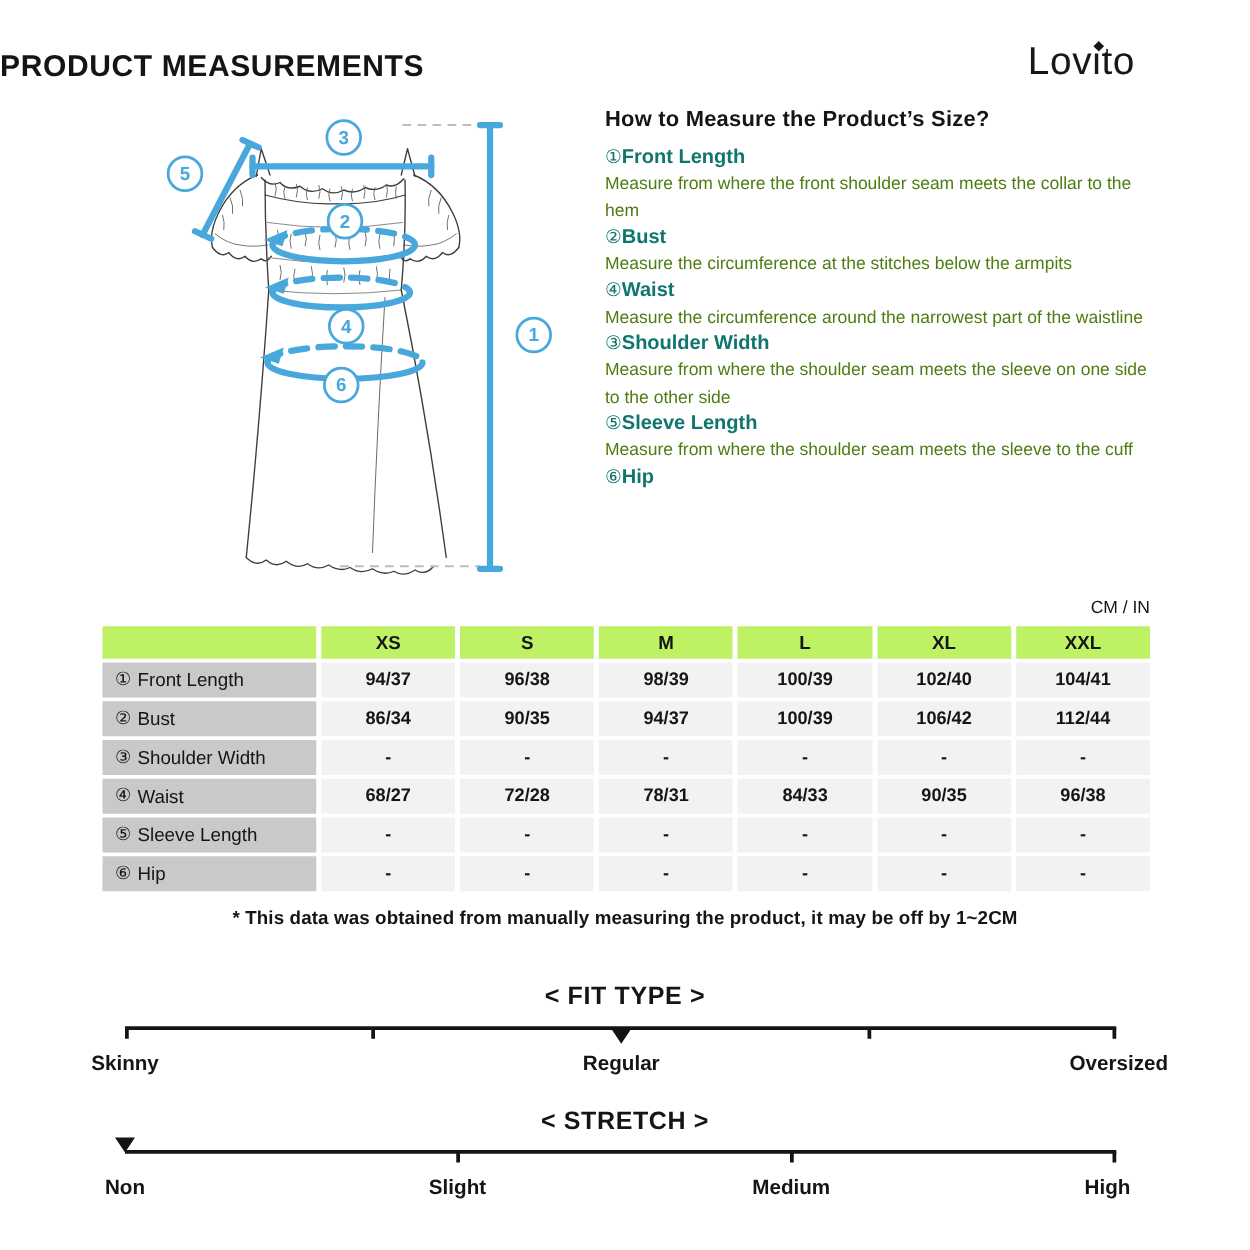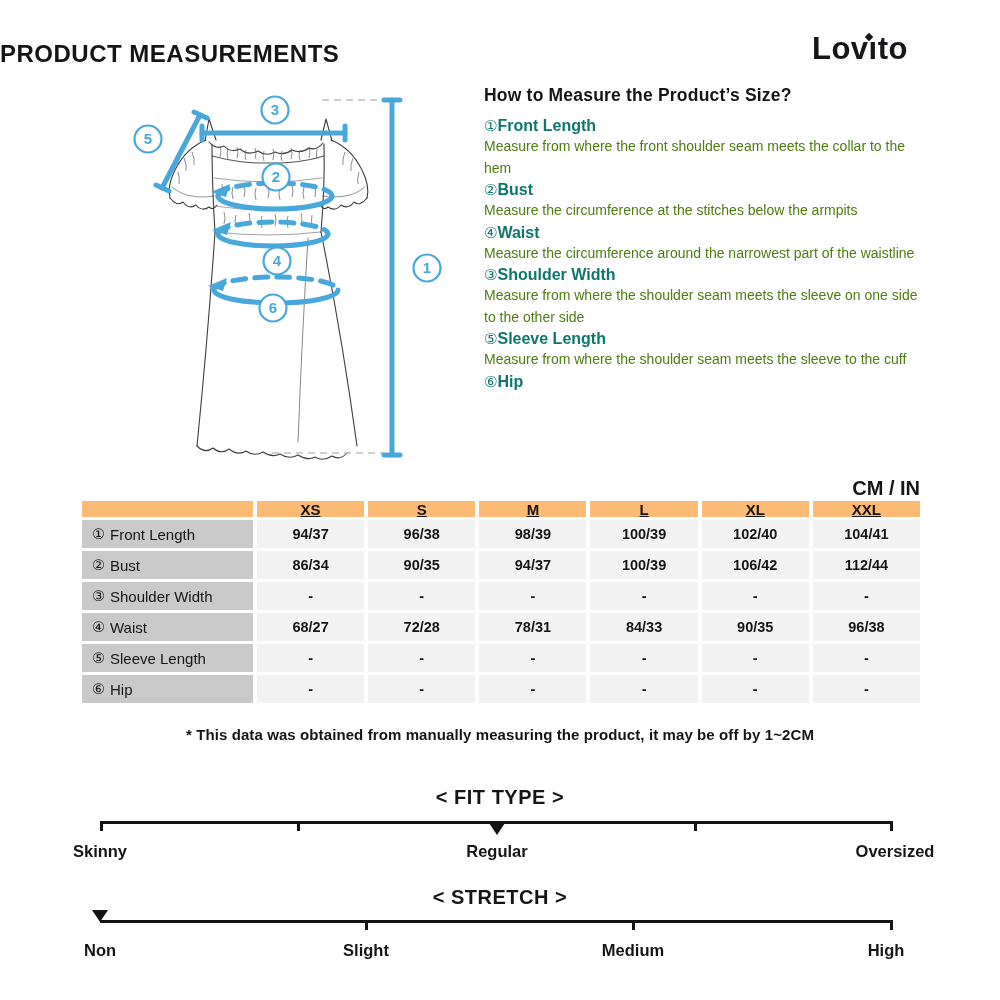--- a/index.html
+++ b/index.html
@@ -5,40 +5,40 @@
   html,body{margin:0;padding:0;}
   body{
     width:1000px;height:1000px;position:relative;background:#fff;
     font-family:"Liberation Sans","DejaVu Sans",sans-serif;color:#151518;
     overflow:hidden;
   }
   .abs{position:absolute;}
 
   
   .page-title{left:0;right:0;top:40px;font-size:24px;font-weight:800;letter-spacing:.5px;}
-  .logo{right:92px;top:33px;font-size:31px;font-weight:700;letter-spacing:.5px;line-height:1;color:#17171b;}
+  .logo{right:92px;top:33px;font-size:31px;font-weight:400;letter-spacing:.5px;line-height:1;color:#17171b;}
   .i-cover{position:absolute;left:52px;top:0px;width:11px;height:9px;background:#fff;}
   .i-cover::after{content:"";position:absolute;left:2px;top:1px;width:6px;height:6px;background:#17171b;transform:rotate(45deg);}
 
   
   .diagram{left:112px;top:86px;width:345px;height:385px;}
 
   
   .howto{left:456px;top:85px;width:474px;margin-left:28px;}
   .howto-heading{font-size:17.5px;font-weight:700;margin-bottom:9px;letter-spacing:.2px;}
   .hlabel{font-size:16px;font-weight:700;line-height:21px;color:#0f766e;}
   .hnum{font-weight:400;font-size:15px;}
   .hdesc{font-size:14px;line-height:21.5px;color:#4d7c0f;width:448px;}
 
   
-  .unit-label{right:80px;top:477px;font-size:20px;font-weight:700;}
+  .unit-label{right:80px;top:477px;font-size:14px;font-weight:400;}
   .size-table{left:82px;top:501px;width:838px;display:grid;
     grid-template-columns:171px repeat(6,1fr);column-gap:4px;row-gap:3px;}
-  .th{background:#fdba74;height:16px;display:flex;align-items:center;justify-content:center;
-Chars    font-weight:700;font-size:15px;text-decoration:underline;}
+  .th{background:#bef264;height:26px;display:flex;align-items:center;justify-content:center;
+Chars    font-weight:700;font-size:15px;}
   .th{font-weight:700;}
   .rowlabel{background:#c9c9c9;height:28px;display:flex;align-items:center;padding-left:10px;font-size:15px;}
   .rowlabel .tnum{margin-right:5px;font-size:14.5px;}
   .cell{background:#f2f2f2;height:28px;display:flex;align-items:center;justify-content:center;
     font-weight:700;font-size:14.5px;}
   .footnote{left:0;right:0;top:726px;text-align:center;font-size:15px;font-weight:700;letter-spacing:.1px;}
 
   
   .scale-heading{left:0;right:0;text-align:center;font-size:20px;font-weight:700;letter-spacing:.5px;}
   .scale-line{left:100px;width:793px;height:3px;background:#141414;}

